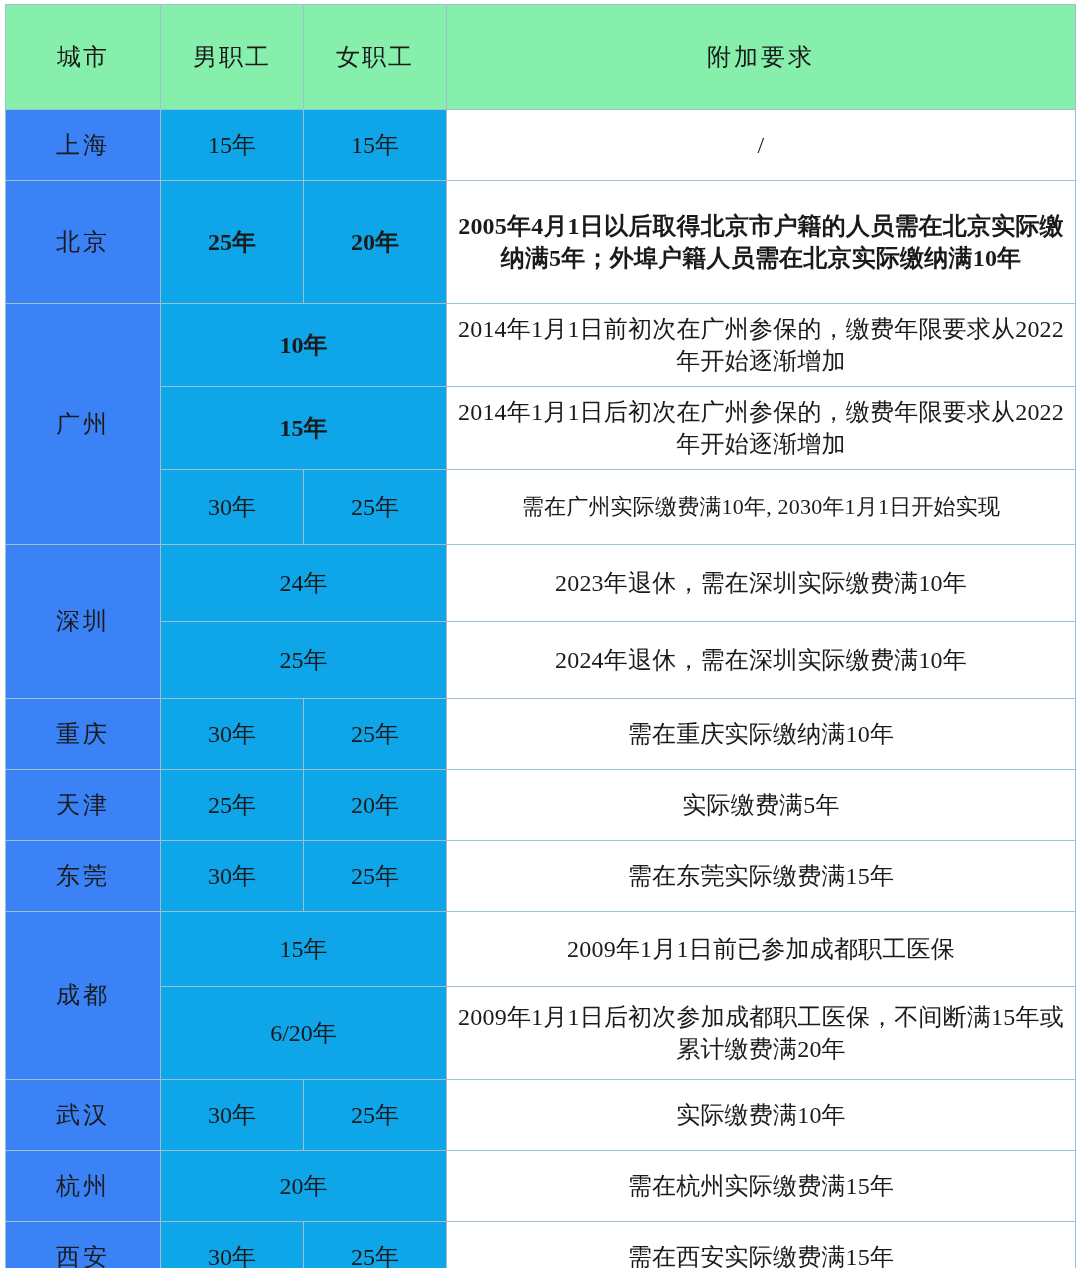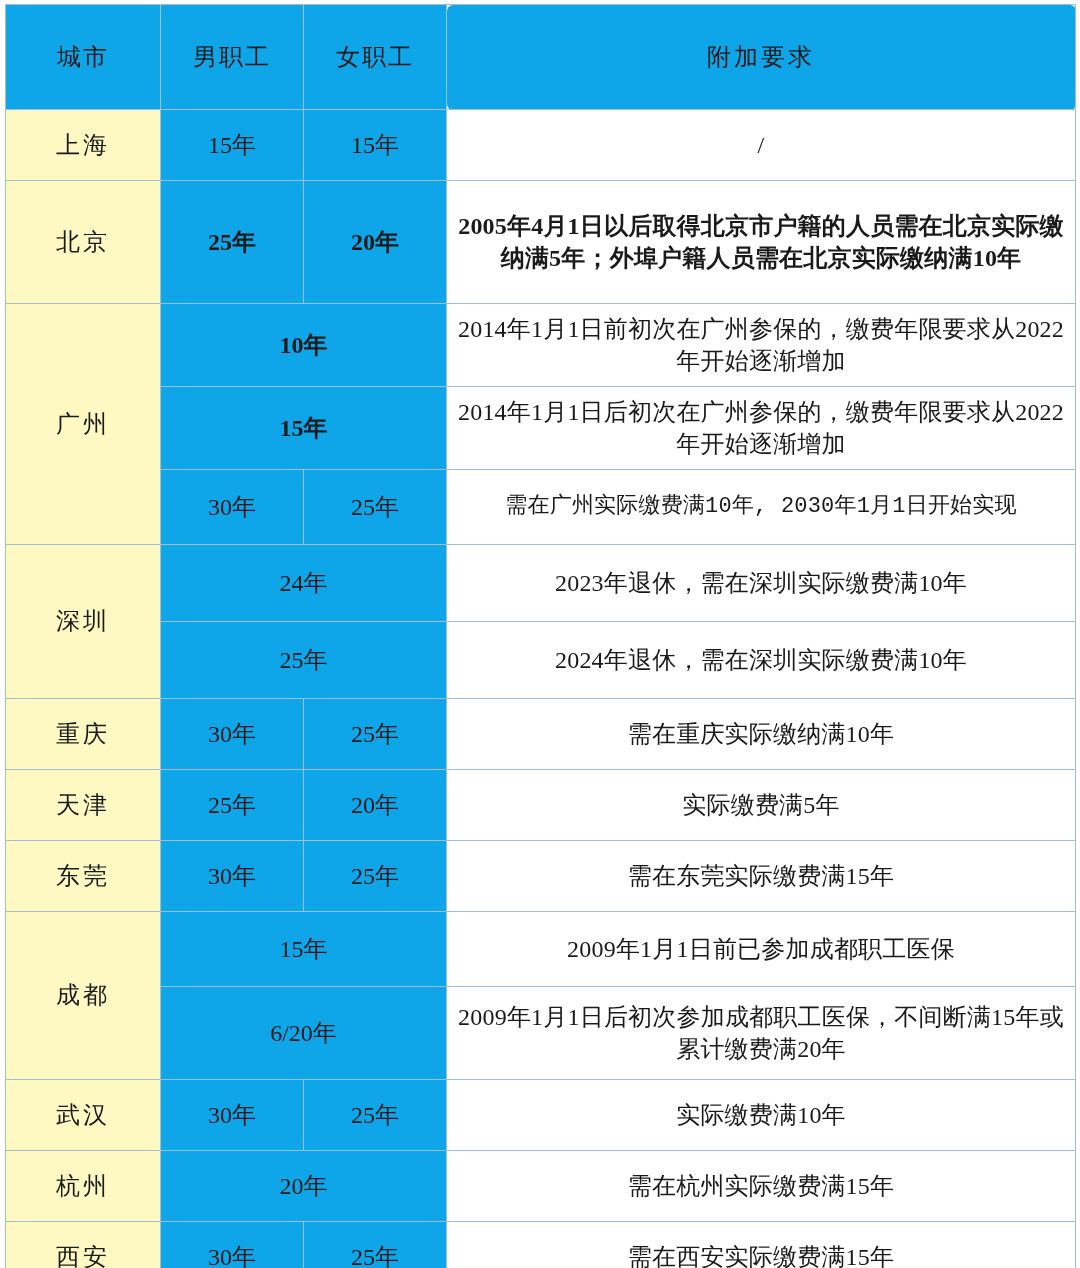--- a/index.html
+++ b/index.html
@@ -29,46 +29,46 @@
     line-height: 1.34;
     padding: 6px 8px;
   }
   
   col.c-city  { width: 155px; }
   col.c-male  { width: 143px; }
   col.c-female{ width: 143px; }
   col.c-note  { width: 629px; }
 
   thead th {
-    background: #0ea5e9;
+    background: #86efac;
     height: 92px;
     font-size: 26px;
     letter-spacing: 2px;
     border-color: #9fbfd4;
     margin-left: 21px;
   }
-  thead th.note-head { letter-spacing: 3px; border-radius: 6px; }
+  thead th.note-head { letter-spacing: 3px; }
 
   td.city {
-    background: #fef9c3;
+    background: #3b82f6;
     font-size: 26px;
     letter-spacing: 3px;
     width: 155px;
   }
   td.val {
     background: #0ea5e9;
     font-size: 24px;
   }
   td.note {
     background: #ffffff;
     font-size: 23px;
     text-align: center;
     letter-spacing: 0.2px;
   }
-  td.note.tight { font-size: 22px; font-family: Liberation Mono, monospace; }
+  td.note.tight { font-size: 22px; }
   td.note.bold   { font-weight: bold; }
   td.val.bold    { font-weight: bold; }
   tr.r-sh td.val, tr.r-sh td.note { height: 58px; }
   .slash { font-size: 24px; }
 </style>
 </head>
 <body>
 
 <table class="sheet">
   <colgroup>

